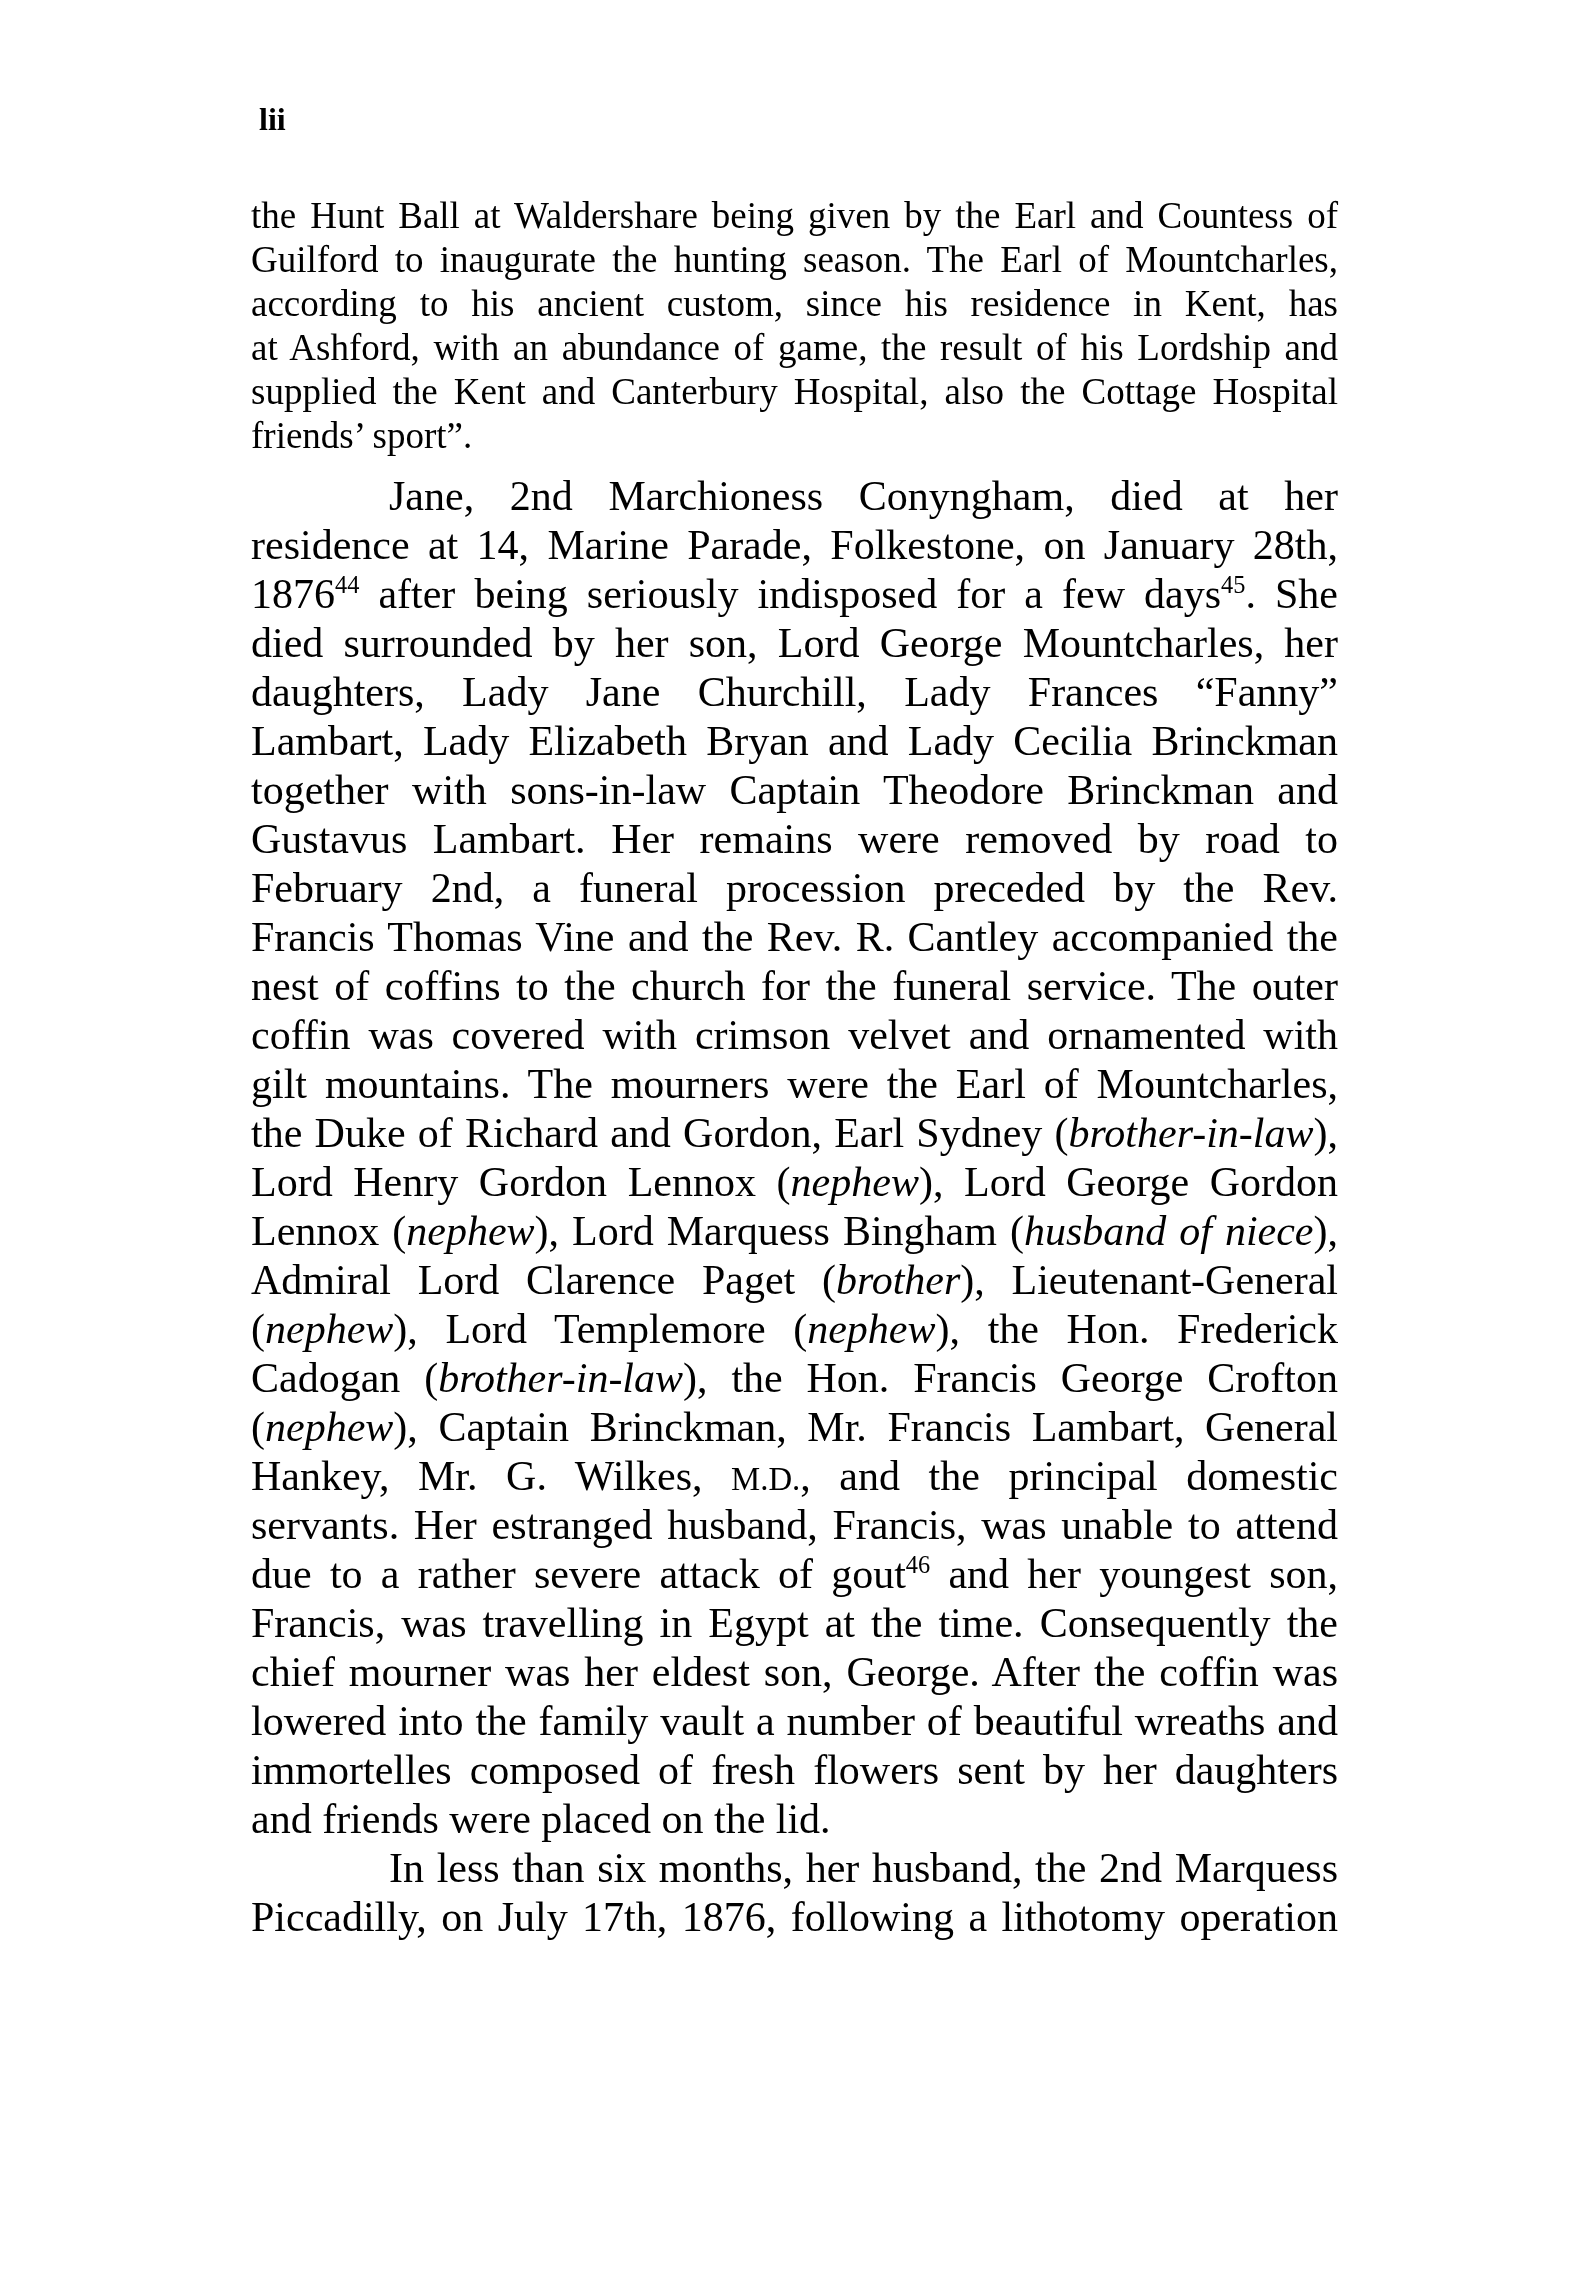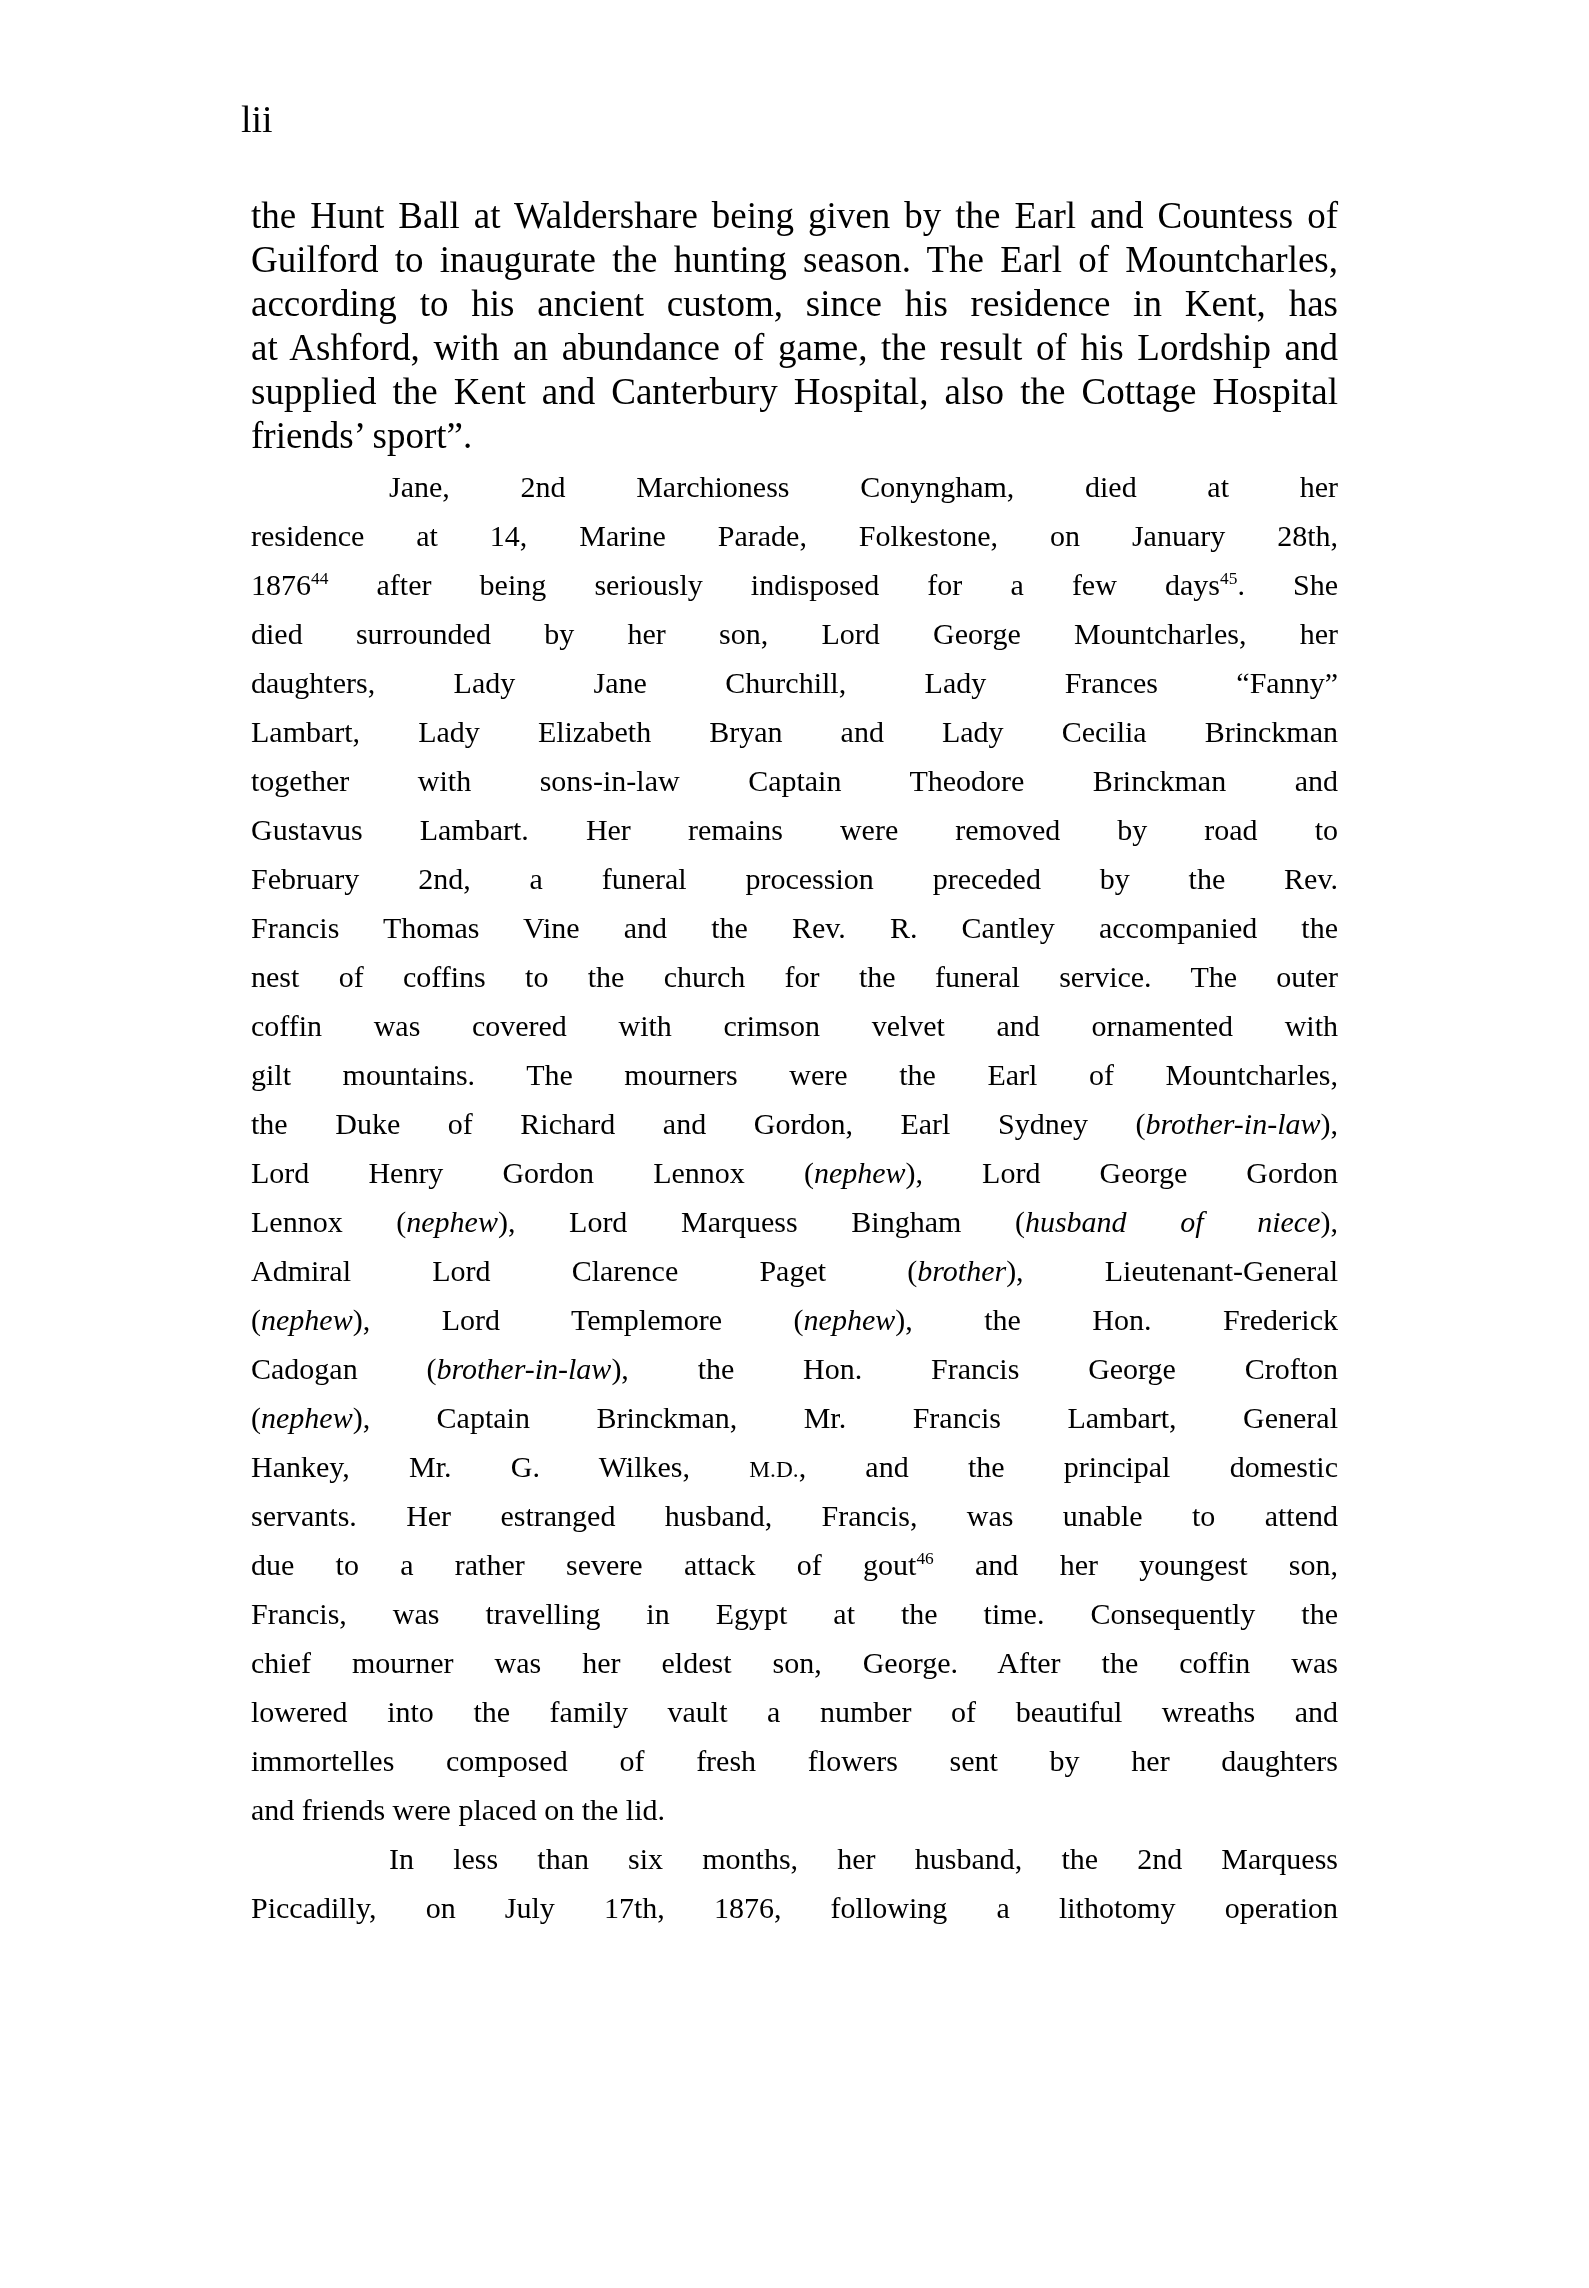--- a/index.html
+++ b/index.html
@@ -10,41 +10,42 @@
   body {
     width: 1589px;
     height: 2289px;
     position: relative;
     overflow: hidden;
     font-family: "Liberation Serif", "DejaVu Serif", serif;
     color: #000000;
   }
   .page-number {
     position: absolute;
-    left: 241px;
+    left: 259px;
     top: 96px;
-    font-size: 38px;
+    font-size: 32px;
     line-height: 46px;
+    font-weight: bold;
   }
   .text-block {
     position: absolute;
     left: 251px;
     width: 1087px;
   }
   .quote-block {
     top: 194px;
     font-size: 37px;
   }
   .quote-block .line {
     height: 44px;
     line-height: 44px;
   }
   .main-block {
-    top: 462px;
-    font-size: 30px;
+    top: 472px;
+    font-size: 42px;
   }
   .main-block .line {
     height: 49px;
     line-height: 49px;
   }
   .line {
     display: block;
     white-space: nowrap;
     text-align: justify;
     text-align-last: justify;

